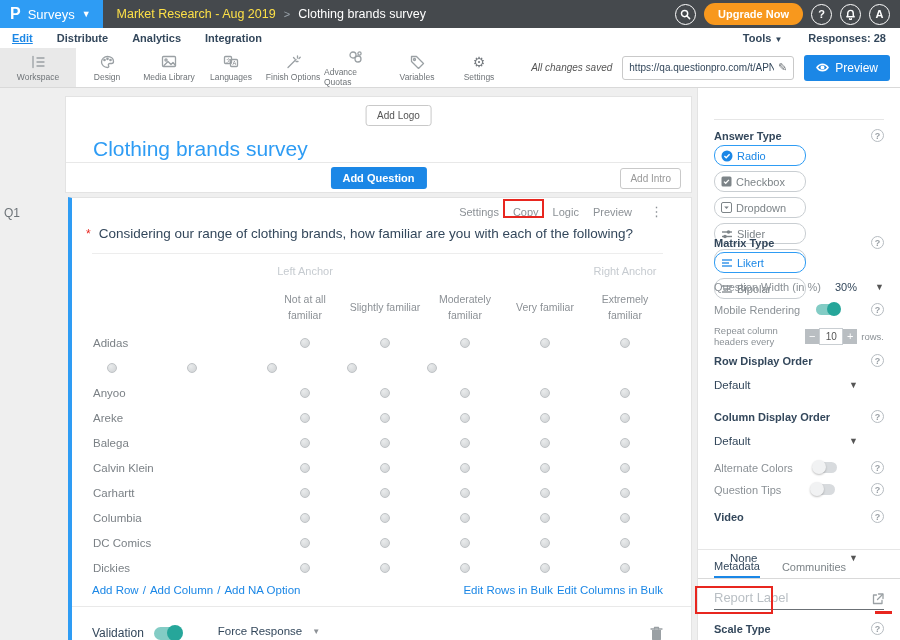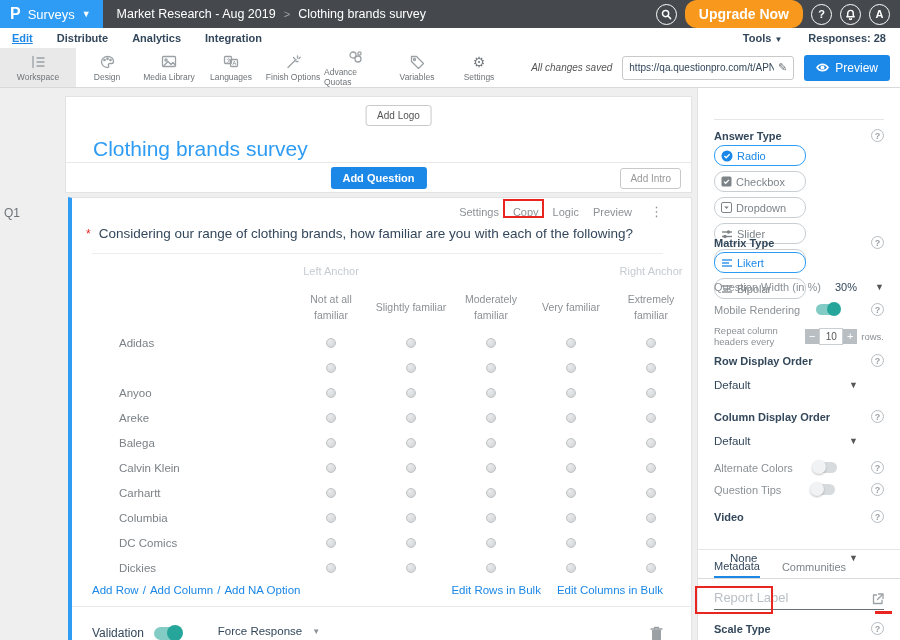--- a/index.html
+++ b/index.html
@@ -6,26 +6,26 @@
   html,body { width:900px; height:640px; overflow:hidden; }
   body { font-family:"Liberation Sans", sans-serif; background:#efefef; position:relative; }
 
   
   .topbar { position:absolute; left:0; top:0; width:900px; height:28px; background:#45494d; display:flex; align-items:center; z-index:5; }
   .logo-block { height:28px; background:#2e9cf4; display:flex; align-items:center; padding:0 12px 0 10px; gap:7px; cursor:pointer; }
   .logo-glyph { color:#fff; font-weight:bold; font-size:16px; line-height:1; }
   .logo-label { color:#fff; font-size:13px; }
   .caret { font-size:9px; color:#fff; }
   .breadcrumb { display:flex; align-items:center; gap:8px; margin-left:14px; font-size:12.5px; }
-  .bc-folder { color:#ffffff; cursor:pointer; }
+  .bc-folder { color:#fde047; cursor:pointer; }
   .bc-sep { color:#9aa3ab; font-size:11px; }
   .bc-current { color:#fff; }
   .topbar-right { margin-left:auto; display:flex; align-items:center; gap:8px; padding-right:10px; }
   .circle-btn { width:21px; height:21px; border:1.5px solid #fff; border-radius:50%; color:#fff; font-size:11px; font-weight:bold; display:flex; align-items:center; justify-content:center; cursor:pointer; background:transparent; }
-  .upgrade-btn { background:#f8981d; color:#fff; border:none; border-radius:12px; height:28px; padding:0 14px; font-size:14px; font-weight:bold; cursor:pointer; }
+  .upgrade-btn { background:#f8981d; color:#fff; border:none; border-radius:12px; height:22px; padding:0 14px; font-size:11px; font-weight:bold; cursor:pointer; }
 
   
   .subnav { position:absolute; left:0; top:28px; width:900px; height:20px; background:#fff; display:flex; align-items:center; font-size:11px; font-weight:bold; z-index:5; }
   .subnav-left { display:flex; gap:24px; padding-left:12px; }
   .subnav-item { color:#33475b; cursor:pointer; }
   .subnav-item.active { color:#1b87e6; text-decoration:underline; }
   .subnav-right { margin-left:auto; display:flex; gap:26px; padding-right:14px; align-items:center; }
   .subnav-right .tools { color:#33475b; cursor:pointer; }
   .subnav-right .resp { color:#33475b; }
   .dn-caret { font-size:8px; color:#33475b; }
@@ -57,33 +57,33 @@
 
   .question-card { position:absolute; left:68px; top:109px; width:624px; height:450px; background:#fff; border:1px solid #e3e3e3; border-left:4px solid #2e9cf4; }
   .q-actions { position:absolute; top:6px; right:28px; display:flex; gap:14px; font-size:11px; color:#8c9196; align-items:center; }
   .q-action { cursor:pointer; }
   .q-dots { font-size:13px; color:#8c9196; cursor:pointer; margin-left:4px; }
   .q-text-row { position:absolute; top:28px; left:14px; right:30px; display:flex; gap:8px; font-size:13.5px; color:#33475b; }
   .req-star { color:#e8261f; font-size:12px; margin-top:1px; }
   .q-divider { position:absolute; top:55px; left:20px; right:28px; border-top:1px solid #ededed; }
 
   .matrix { position:absolute; top:62px; left:0; width:100%; }
-  .m-row { display:flex; align-items:center; height:25px;justify-content:flex-end; }
+  .m-row { display:flex; align-items:center; height:25px; }
   .m-row.anchors { height:22px; }
   .m-row.heads { height:46px; margin-top:2px; align-items:center; }
   .m-label { flex:0 0 193px; padding-left:21px; font-size:11.5px; color:#7b8186; cursor:text; }
   .m-col { flex:0 0 80px; display:flex; align-items:center; justify-content:center; text-align:center; }
   .anchor-txt { font-size:11px; color:#c6cbd0; }
   .head-txt { font-size:10.5px; color:#8c9196; line-height:1.55; max-width:78px; cursor:text; }
   .radio { width:10px; height:10px; border-radius:50%; border:1px solid #bfc3c6; background:radial-gradient(circle at 35% 30%, #e9ebec, #cfd2d4); cursor:pointer; }
 
   .q-links { position:absolute; top:386px; left:20px; right:28px; display:flex; font-size:11.5px; }
   .link { color:#1b87e6; cursor:pointer; }
   .link-sep { color:#1b87e6; margin:0 4px; }
-  .bulk-links { margin-left:auto; display:flex; gap:16px; }
+  .bulk-links { margin-left:auto; display:flex; gap:4px; }
   .q-bottom-divider { position:absolute; top:408px; left:0; right:0; border-top:1px solid #e9e9e9; }
   .validation-row { position:absolute; top:420px; left:20px; right:28px; height:30px; display:flex; align-items:center; }
   .validation-label { font-size:12px; color:#33475b; }
   .force-resp { margin-left:34px; font-size:11.5px; color:#33475b; border-bottom:1px solid #555; padding:0 4px 3px 2px; display:flex; gap:10px; align-items:center; cursor:pointer; }
   .force-caret { font-size:8px; color:#8c9196; }
   .trash { margin-left:auto; cursor:pointer; display:flex; }
 
   
   .toggle { width:28px; height:13px; border-radius:7px; position:relative; cursor:pointer; }
   .toggle.on { background:#83ccc5; }

